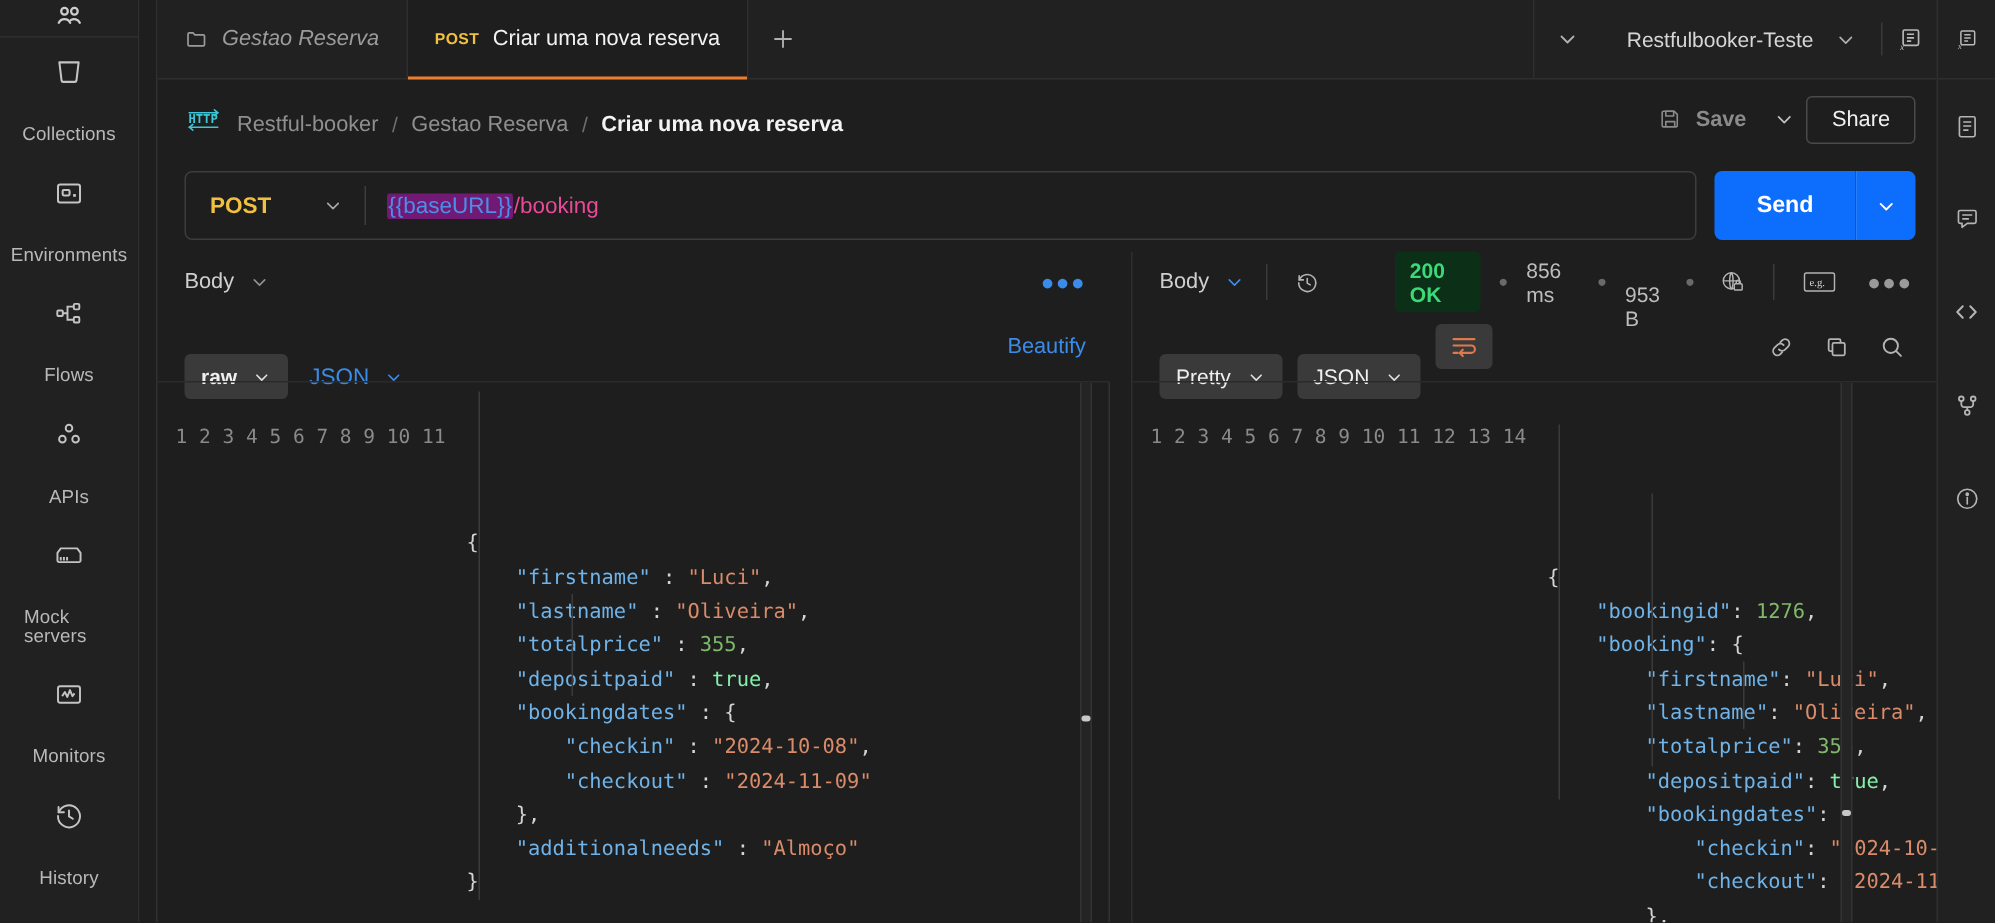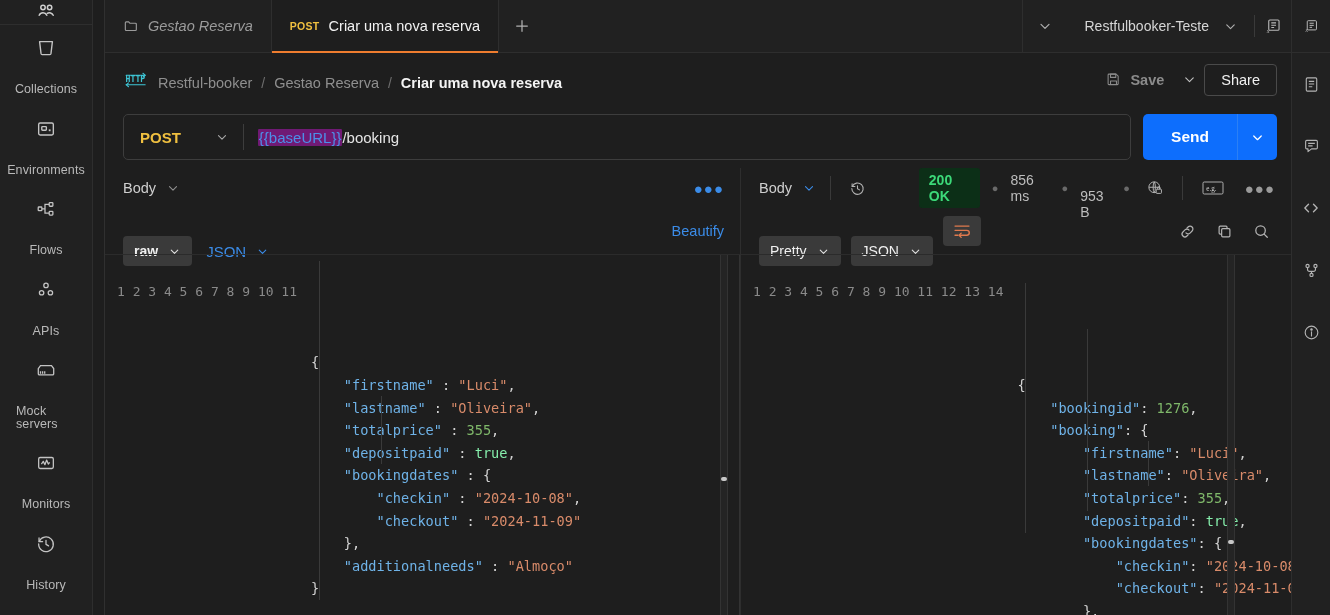--- a/index.html
+++ b/index.html
@@ -129,35 +129,35 @@
   }
   .method-name { font-size: 15px; font-weight: bold; color: #f0c040; }
   .urlbox-div { width: 1px; height: 26px; background: #3d3d3d; }
   .urlinput {
     flex: 1 1 auto; padding: 0 14px; font-size: 15px;
     font-family: "Liberation Sans", sans-serif; white-space: nowrap; overflow: hidden;
   }
   .var {
     color: #4d8fe8; background: #701a75; border-radius: 3px; padding: 1px 1px;
   }
-  .urlpath { color: #e5e5e5; }
+  .urlpath { color: #ec4899; }
   .sendgrp { display: flex; align-items: stretch; height: 46px; flex: 0 0 auto; }
   .send-btn {
     background: #0d6efd; color: #fff; font-weight: bold; font-size: 15.5px;
     border: none; border-radius: 5px 0 0 5px; padding: 0 28px;
     cursor: pointer; font-family: inherit;
   }
   .send-caret {
     background: #0d6efd; border-radius: 0 5px 5px 0; width: 40px;
     display: flex; align-items: center; justify-content: center; cursor: pointer;
     border-left: 1px solid #2b80f5;
   }
 
   
-  .panes { flex: 1 1 auto; display: flex; min-height: 0; }
+  .panes { flex: 1 1 auto; display: flex; min-height: 0; gap: 14px; }
   .pane { display: flex; flex-direction: column; min-width: 0; position: relative; }
   .pane-req { flex: 0 0 635px; width: 635px; }
   .pane-res { flex: 1 1 auto; border-left: 1px solid #2e2e2e; }
 
   .pane-hdr {
     height: 40px; flex: 0 0 40px; display: flex; align-items: center;
     padding: 0 16px 0 18px; gap: 10px;
   }
   .pane-hdr-label { font-size: 14.5px; color: #cfcfcf; }
   .pane-hdr-spacer { flex: 1 1 auto; }

